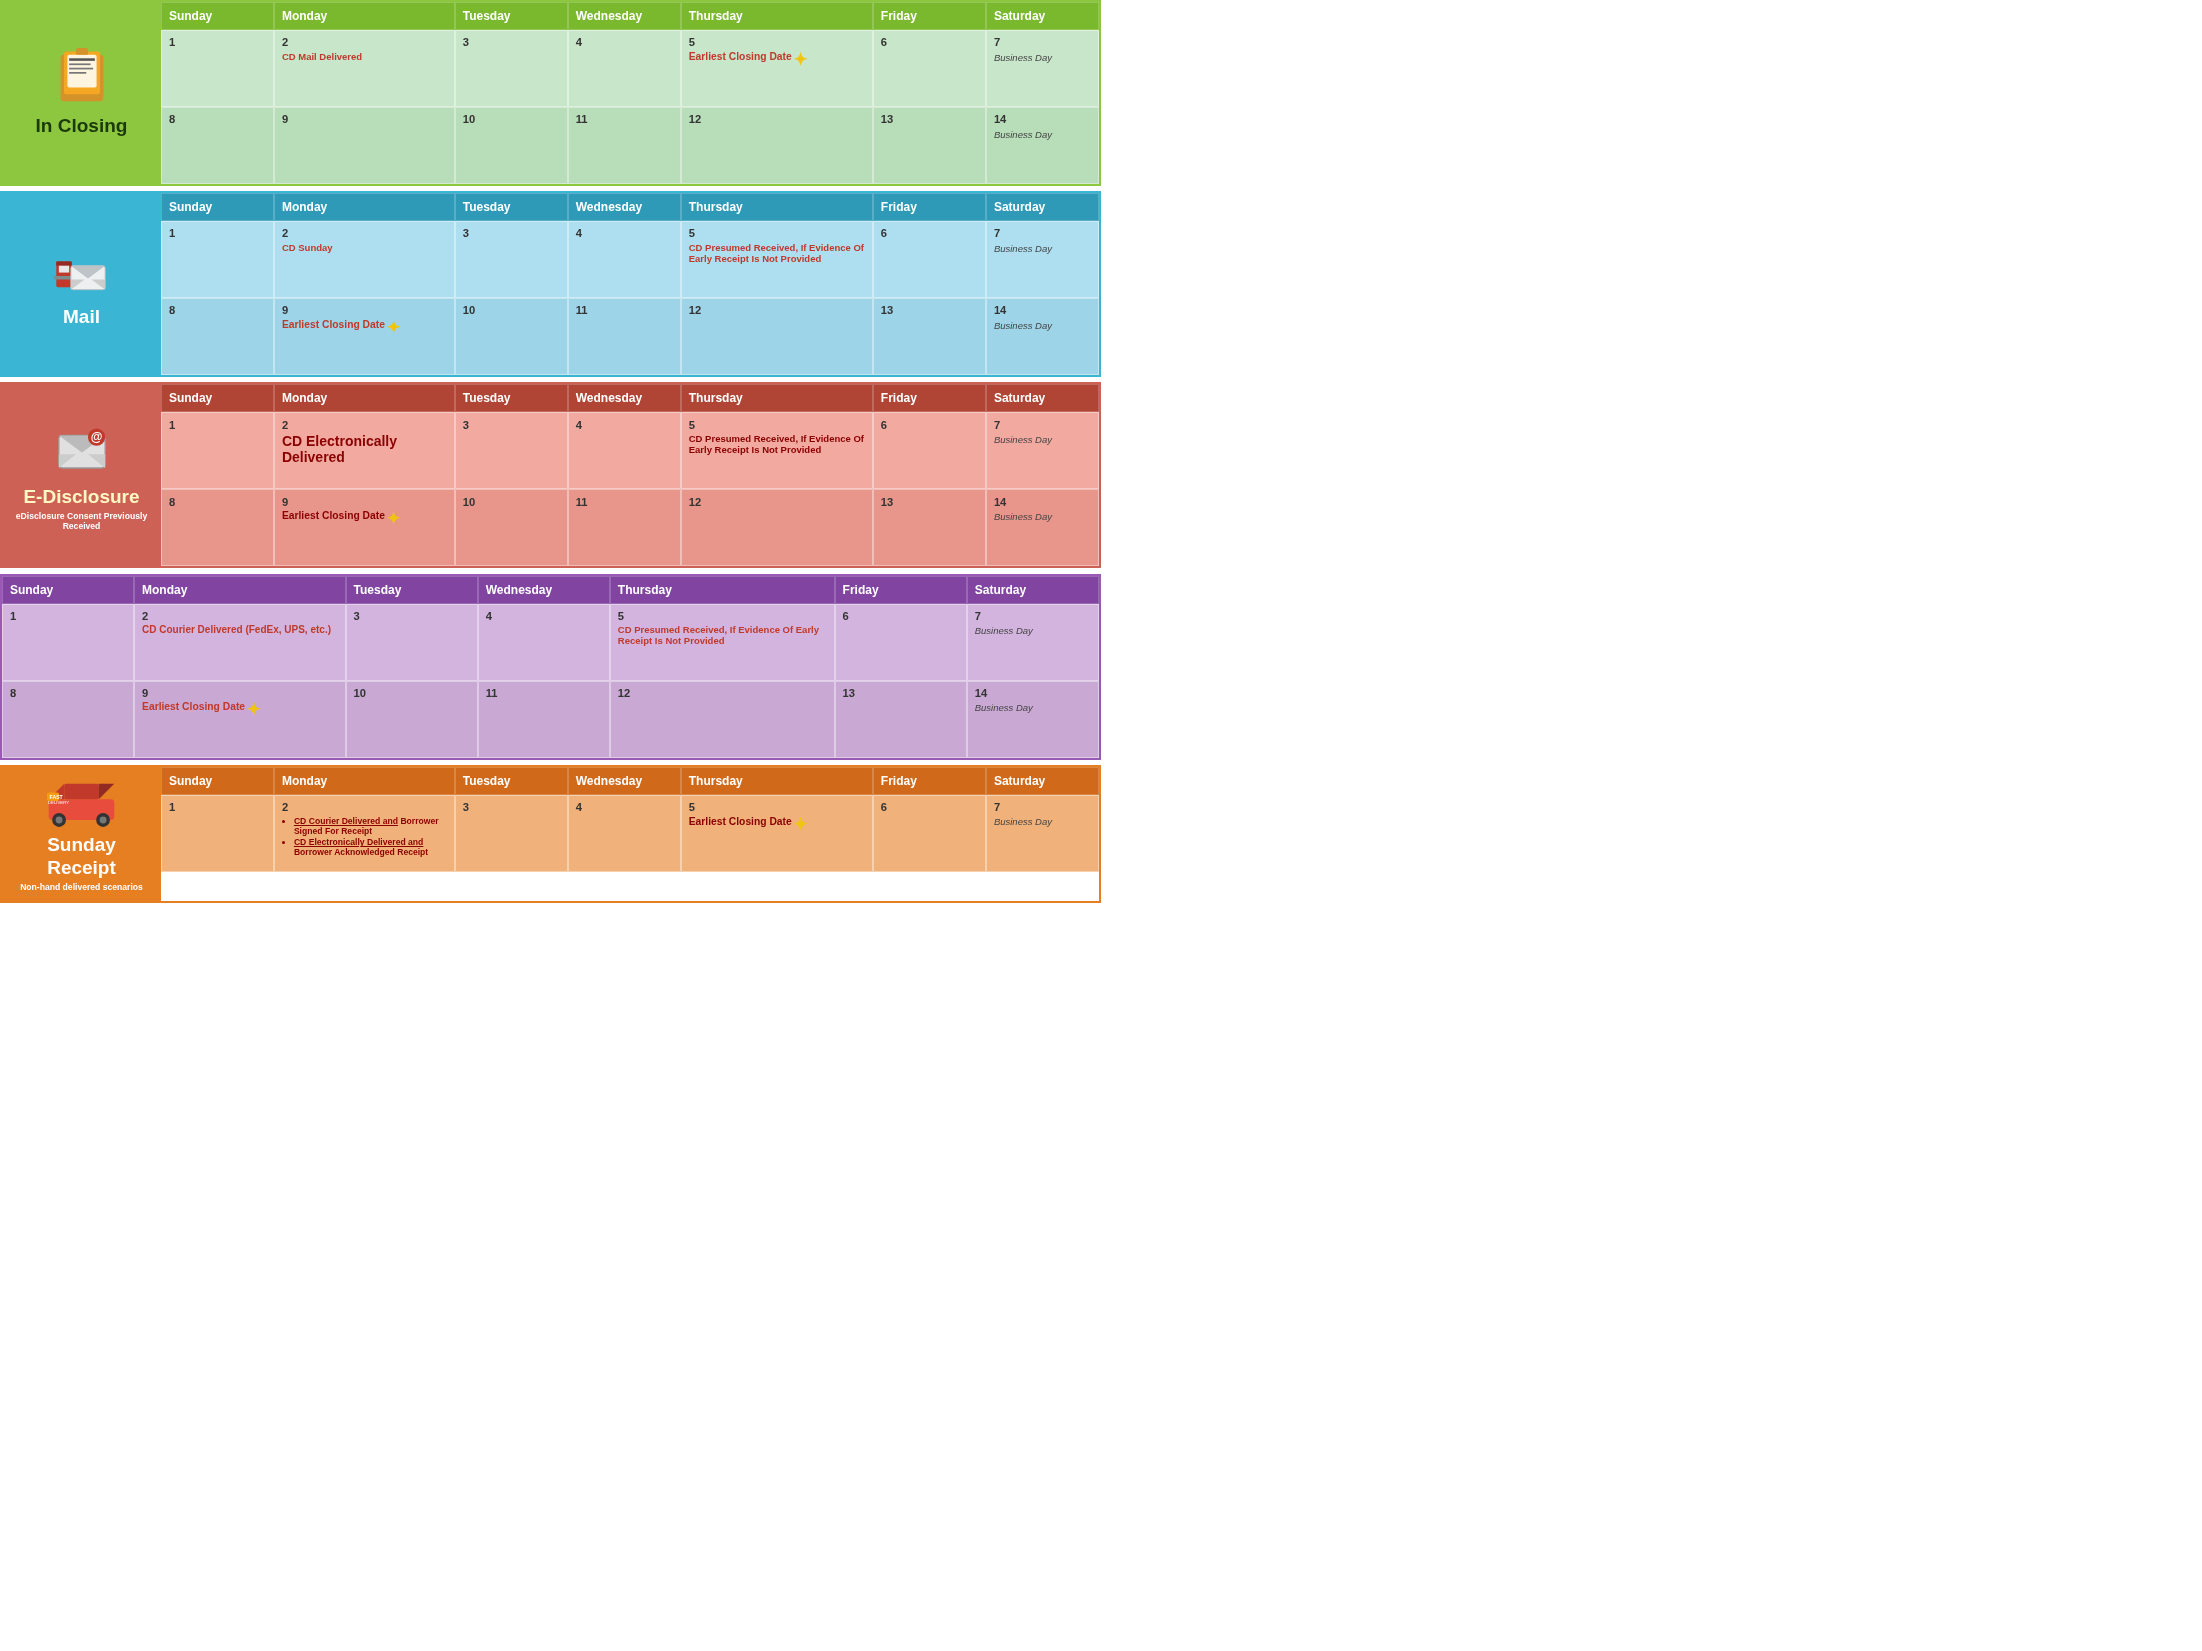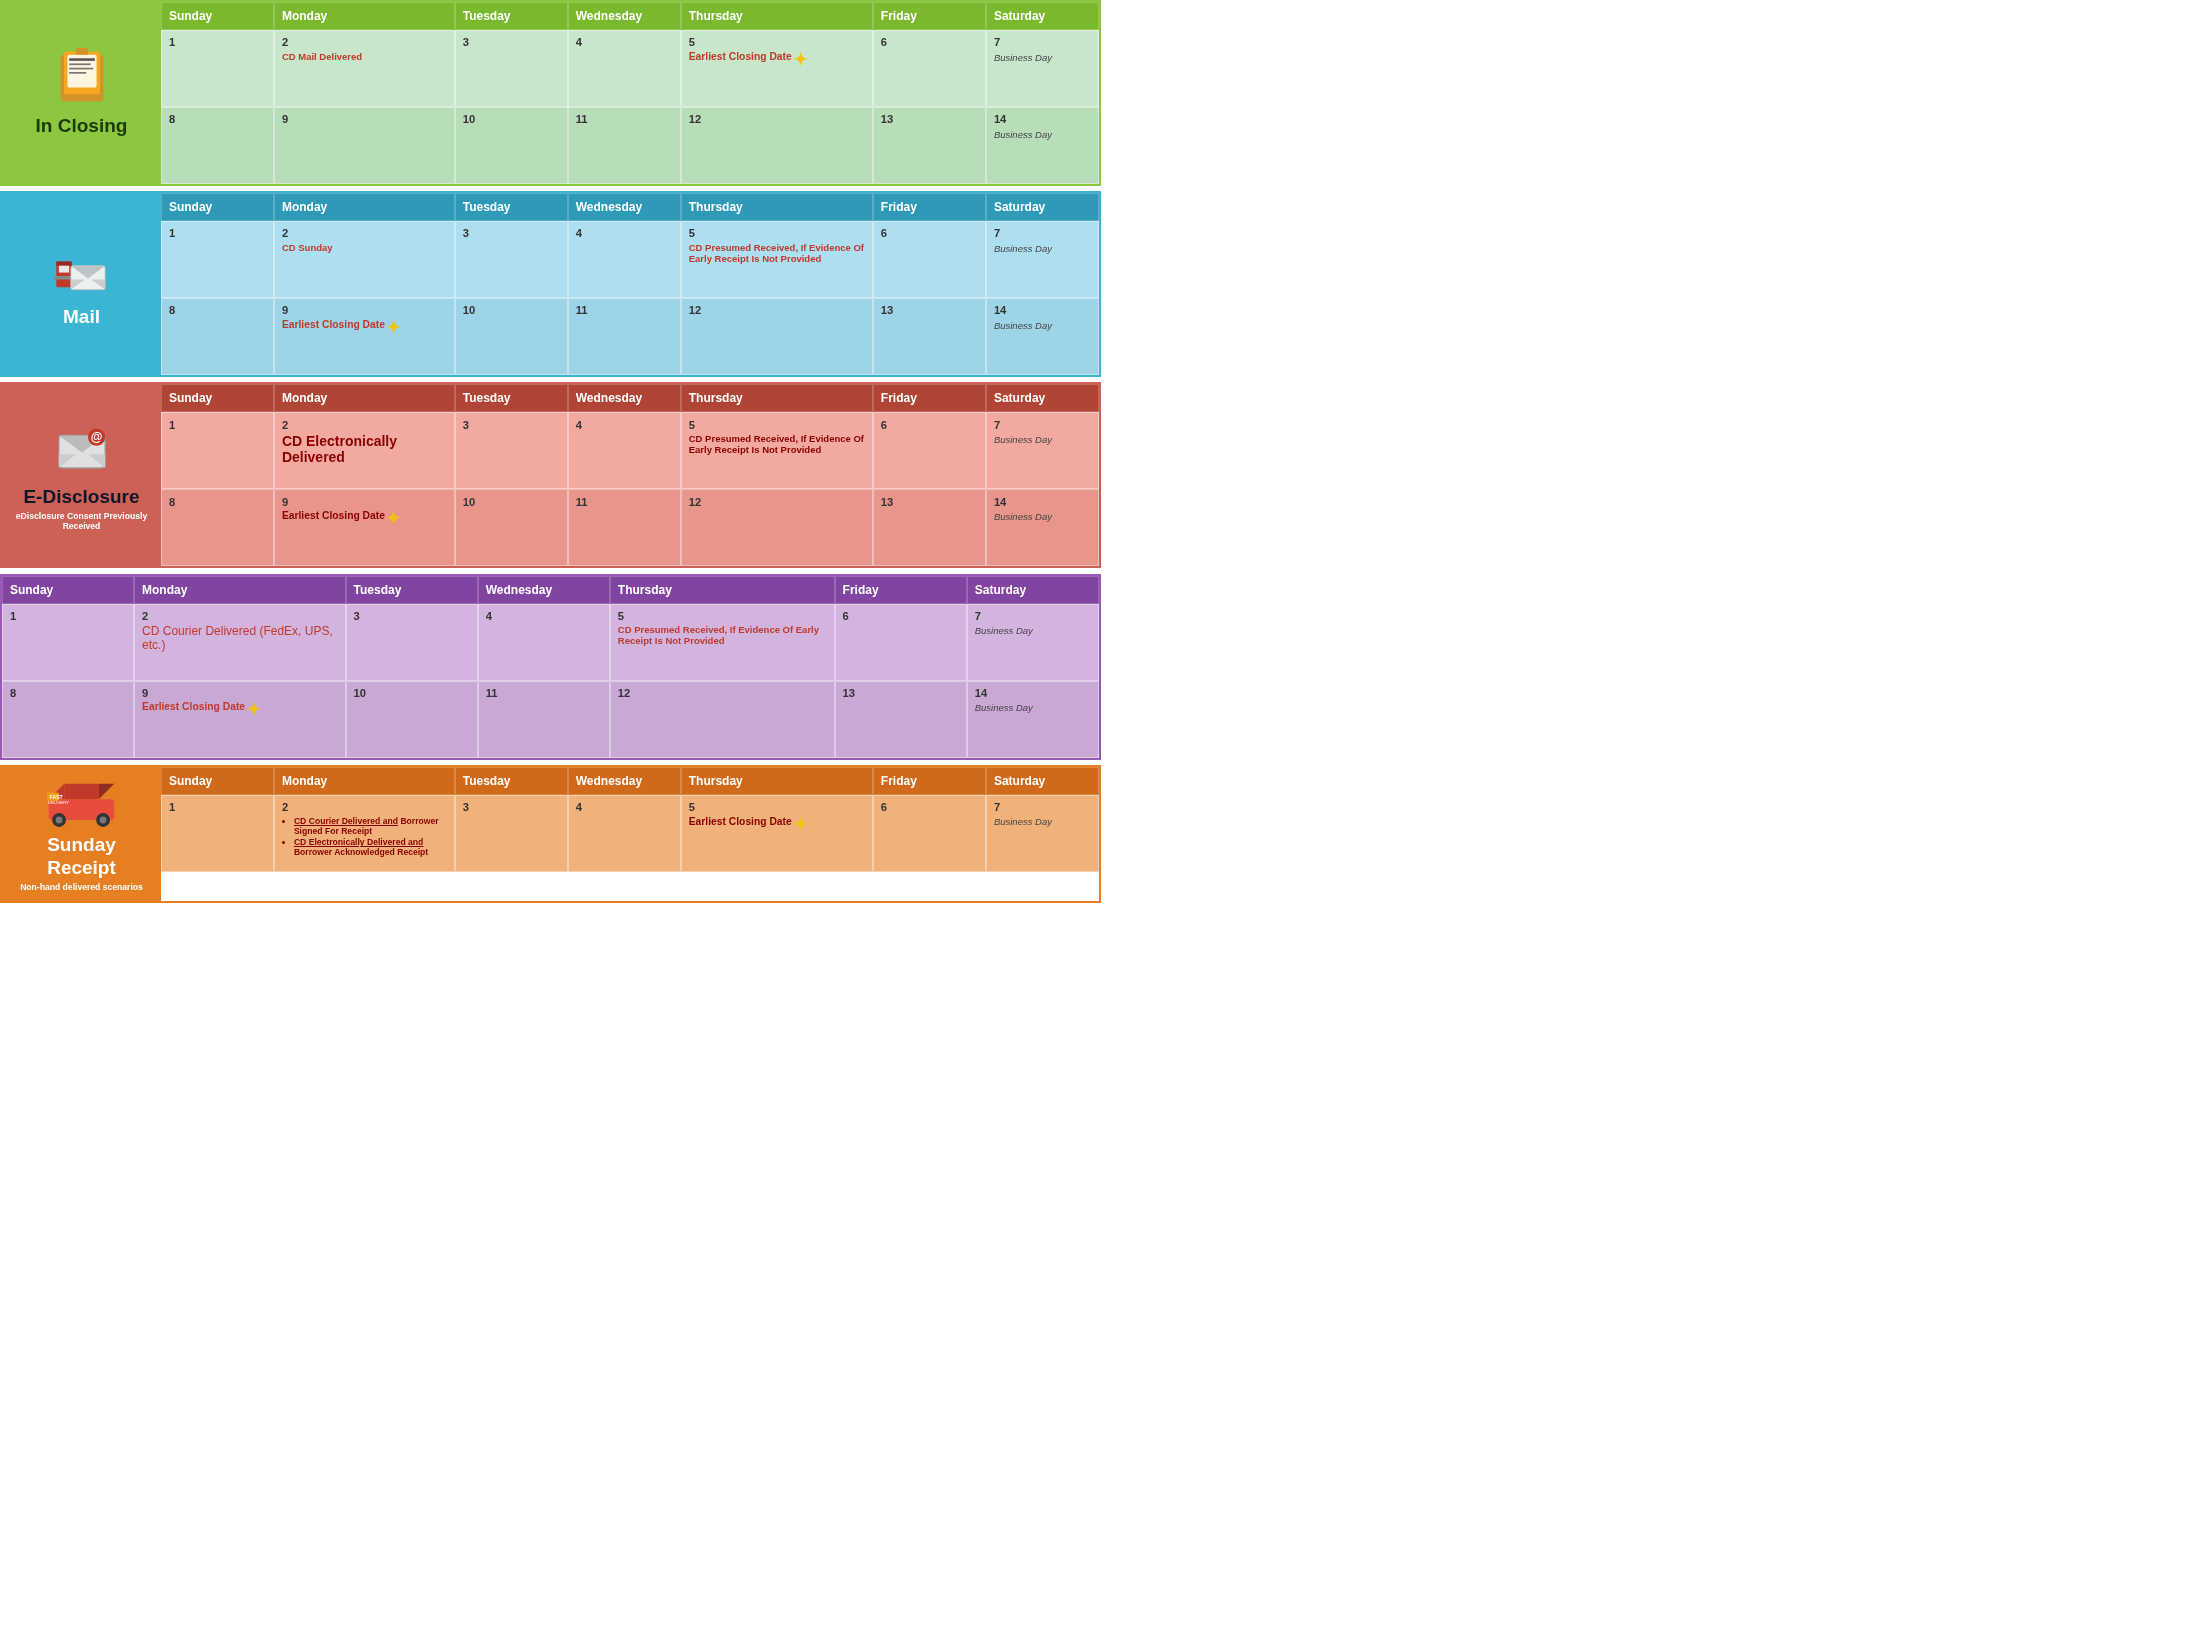--- a/index.html
+++ b/index.html
@@ -188,21 +188,21 @@
       <div style="display: flex; margin-bottom: 5.2px; border: 2.6px solid rgb(205, 97, 85);">
         <div style="width: 159px; min-width: 159px; background: rgb(205, 97, 85); display: flex; flex-direction: column; align-items: center; justify-content: center; padding: 8.6px;">
           <div><svg width="60" height="60" viewBox="0 0 70 70">
     <rect x="8" y="18" width="54" height="38" rx="4" fill="#e0e0e0" stroke="#999" stroke-width="1.5"></rect>
     <polygon points="8,18 35,38 62,18" fill="#bbb"></polygon>
     <polygon points="8,56 28,40 8,40" fill="#ccc"></polygon>
     <polygon points="62,56 42,40 62,40" fill="#ccc"></polygon>
     <circle cx="52" cy="20" r="10" fill="#c0392b"></circle>
     <text x="52" y="25" text-anchor="middle" fill="white" font-size="14" font-weight="bold">@</text>
   </svg></div>
-          <div style="font-weight: 900; font-size: 19px; color: #0f172a; text-align: center; margin-top: 3px; line-height: 1.2;">E-Disclosure</div>
+          <div style="font-weight: 900; font-size: 19px; color: #fef9c3; text-align: center; margin-top: 3px; line-height: 1.2;">E-Disclosure</div>
           <div style="font-size: 8.6px; color: rgb(255, 255, 255); text-align: center; margin-top: 2.6px; font-weight: 600;">eDisclosure Consent Previously Received</div>
         </div>
         <div style="flex: 1 1 0%;">
           <div style="display: grid; grid-template-columns: 1fr 1.6fr 1fr 1fr 1.7fr 1fr 1fr;">
             <div style="background: rgb(176, 69, 53); padding: 6px 6.9px; font-weight: 700; font-size: 12px; color: rgb(255, 255, 255); border: 0.9px solid rgba(255, 255, 255, 0.2);">Sunday</div>
             <div style="background: rgb(176, 69, 53); padding: 6px 6.9px; font-weight: 700; font-size: 12px; color: rgb(255, 255, 255); border: 0.9px solid rgba(255, 255, 255, 0.2);">Monday</div>
             <div style="background: rgb(176, 69, 53); padding: 6px 6.9px; font-weight: 700; font-size: 12px; color: rgb(255, 255, 255); border: 0.9px solid rgba(255, 255, 255, 0.2);">Tuesday</div>
             <div style="background: rgb(176, 69, 53); padding: 6px 6.9px; font-weight: 700; font-size: 12px; color: rgb(255, 255, 255); border: 0.9px solid rgba(255, 255, 255, 0.2);">Wednesday</div>
             <div style="background: rgb(176, 69, 53); padding: 6px 6.9px; font-weight: 700; font-size: 12px; color: rgb(255, 255, 255); border: 0.9px solid rgba(255, 255, 255, 0.2);">Thursday</div>
             <div style="background: rgb(176, 69, 53); padding: 6px 6.9px; font-weight: 700; font-size: 12px; color: rgb(255, 255, 255); border: 0.9px solid rgba(255, 255, 255, 0.2);">Friday</div>
@@ -274,21 +274,21 @@
             <div style="background: rgb(129, 68, 160); padding: 6px 6.9px; font-weight: 700; font-size: 12px; color: rgb(255, 255, 255); border: 0.9px solid rgba(255, 255, 255, 0.2);">Thursday</div>
             <div style="background: rgb(129, 68, 160); padding: 6px 6.9px; font-weight: 700; font-size: 12px; color: rgb(255, 255, 255); border: 0.9px solid rgba(255, 255, 255, 0.2);">Friday</div>
             <div style="background: rgb(129, 68, 160); padding: 6px 6.9px; font-weight: 700; font-size: 12px; color: rgb(255, 255, 255); border: 0.9px solid rgba(255, 255, 255, 0.2);">Saturday</div>
           </div>
           <div style="display: grid; grid-template-columns: 1fr 1.6fr 1fr 1fr 1.7fr 1fr 1fr; min-height: 77px;">
             <div style="background: rgb(210, 180, 222); padding: 5.2px 6.9px; border: 0.9px solid rgba(255, 255, 255, 0.4); vertical-align: top;">
               <span style="display: block; font-size: 11.2px; font-weight: 700; color: rgb(51, 51, 51); margin-bottom: 2.6px;">1</span>
             </div>
             <div style="background: rgb(210, 180, 222); padding: 5.2px 6.9px; border: 0.9px solid rgba(255, 255, 255, 0.4); vertical-align: top;">
               <span style="display: block; font-size: 11.2px; font-weight: 700; color: rgb(51, 51, 51); margin-bottom: 2.6px;">2</span>
-              <div style="font-weight: 400; font-size: 12px; color: rgb(192, 57, 43);">CD Courier Delivered (FedEx, UPS, etc.)</div>
+              <div style="font-weight: 700; font-size: 10px; color: rgb(192, 57, 43);">CD Courier Delivered (FedEx, UPS, etc.)</div>
             </div>
             <div style="background: rgb(210, 180, 222); padding: 5.2px 6.9px; border: 0.9px solid rgba(255, 255, 255, 0.4); vertical-align: top;">
               <span style="display: block; font-size: 11.2px; font-weight: 700; color: rgb(51, 51, 51); margin-bottom: 2.6px;">3</span>
             </div>
             <div style="background: rgb(210, 180, 222); padding: 5.2px 6.9px; border: 0.9px solid rgba(255, 255, 255, 0.4); vertical-align: top;">
               <span style="display: block; font-size: 11.2px; font-weight: 700; color: rgb(51, 51, 51); margin-bottom: 2.6px;">4</span>
             </div>
             <div style="background: rgb(210, 180, 222); padding: 5.2px 6.9px; border: 0.9px solid rgba(255, 255, 255, 0.4); vertical-align: top;">
               <span style="display: block; font-size: 11.2px; font-weight: 700; color: rgb(51, 51, 51); margin-bottom: 2.6px;">5</span>
               <div style="font-weight: 700; font-size: 9.5px; color: rgb(192, 57, 43);">CD Presumed Received, If Evidence Of Early Receipt Is Not Provided</div>

